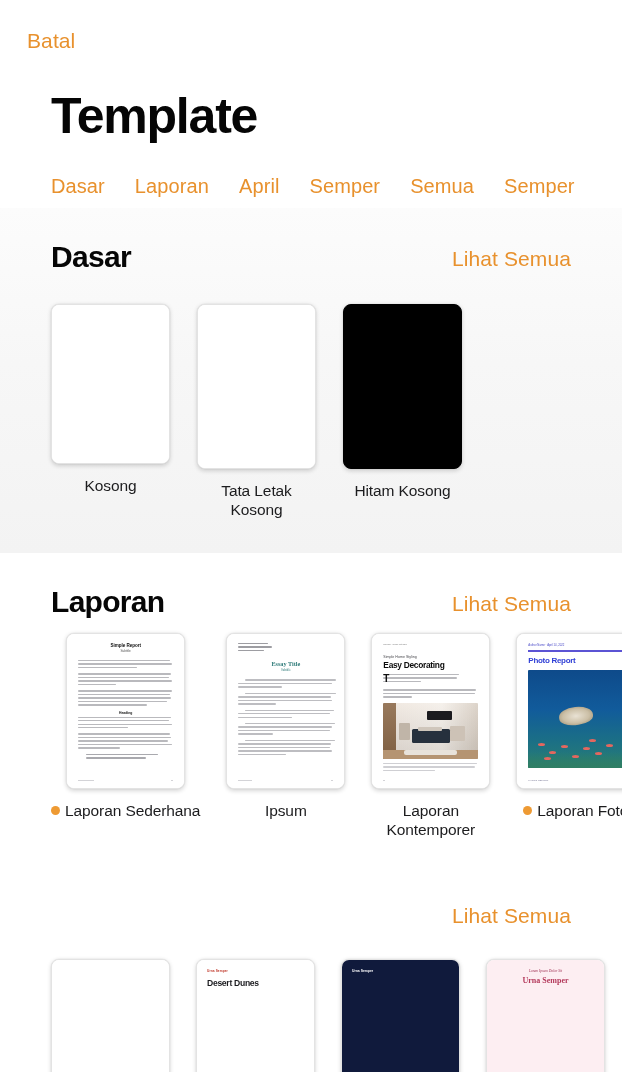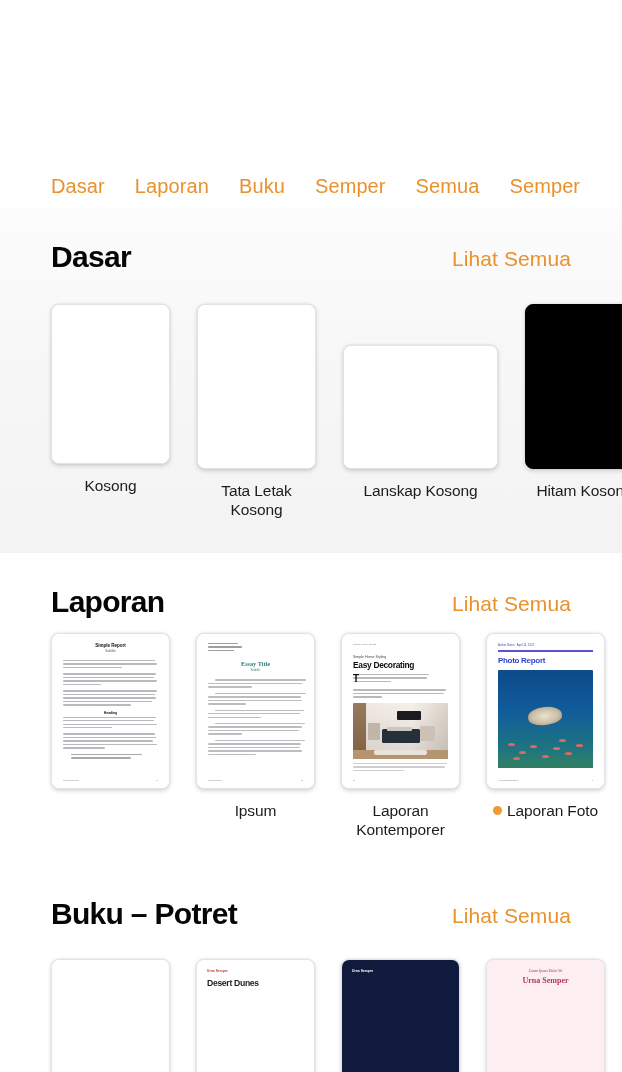--- a/index.html
+++ b/index.html
@@ -278,26 +278,30 @@
   .bk-kicker-w { font-size: 3.4px; font-weight: bold; color:#ffffff; }
   .bk-pink { background:#fdeef2; padding: 9px 8px; text-align:center; }
   .bk-pink-k { font-family:"Liberation Serif", serif; font-size:3.6px; color:#9c2b4e; margin-bottom:3px; font-style:italic; }
   .bk-pink-t { font-family:"Liberation Serif", serif; font-size:8px; color:#b43a5c; font-weight:bold; }
 </style>
 </head>
 <body>
 
 <div id="screen">
 
-
+  <div class="topbar">
+    <button class="cancel-btn">Batal</button>
+  </div>
+
+  <div class="page-title">Template</div>
 
   <div class="tabstrip">
     <div class="tab">Dasar</div>
     <div class="tab">Laporan</div>
-    <div class="tab">Buku</div>
+    <div class="tab">April</div>
     <div class="tab">Semper</div>
     <div class="tab">Semua</div>
     <div class="tab">Semper</div>
   </div>
 
   <div class="content">
 
     <div class="section sec-shade" style="padding-bottom:34px;">
       <div class="sec-head">
         <div class="sec-title">Dasar</div>
@@ -314,26 +318,20 @@
         </div>
 
         <div class="cell">
           <div class="thumb t-portrait-tall">
             <div class="mini"></div>
           </div>
           <div class="caption">Tata Letak
 Kosong</div>
         </div>
 
-        <div class="cell" style="margin-top:41px;">
-          <div class="thumb t-landscape">
-            <div class="mini"></div>
-          </div>
-          <div class="caption">Lanskap Kosong</div>
-        </div>
 
         <div class="cell" style="margin-top:0px;">
           <div class="thumb t-portrait-tall black"></div>
           <div class="caption">Hitam Kosong</div>
         </div>
 
       </div>
     </div>
 
     <div class="section sec-plain" style="padding-bottom:26px;">
@@ -383,20 +381,24 @@
               </div>
               <div class="quote">
                 <div class="line" style="width:86%"></div>
                   <div class="line" style="width:72%"></div>
               </div>
             </div>
             <div class="mini-foot">
               <div class="fline" style="width:16px"></div>
                 <div class="fline" style="width:2px"></div>
             </div>
+          </div>
+          <div class="caption with-dot">
+            <span class="dot"></span><span>Laporan
+Sederhana</span>
           </div>
         </div>
 
         <div class="cell">
           <div class="thumb t-doc">
             <div class="mini mini-pad">
               <div class="es-meta">
                 <div class="line" style="width:30px"></div>
                 <div class="line" style="width:34px"></div>
                 <div class="line" style="width:26px"></div>
@@ -512,21 +514,20 @@
           <div class="caption with-dot">
             <span class="dot"></span><span>Laporan Foto</span>
           </div>
         </div>
 
       </div>
     </div>
 
     <div class="section sec-plain">
       <div class="sec-head">
-        <div class="sec-title">Buku – Potret</div>
         <div class="see-all">Lihat Semua</div>
       </div>
 
       <div class="row buku-row" style="padding-top:22px">
 
         <div class="cell">
           <div class="thumb t-book">
             <div class="bk bk-white"></div>
           </div>
         </div>

